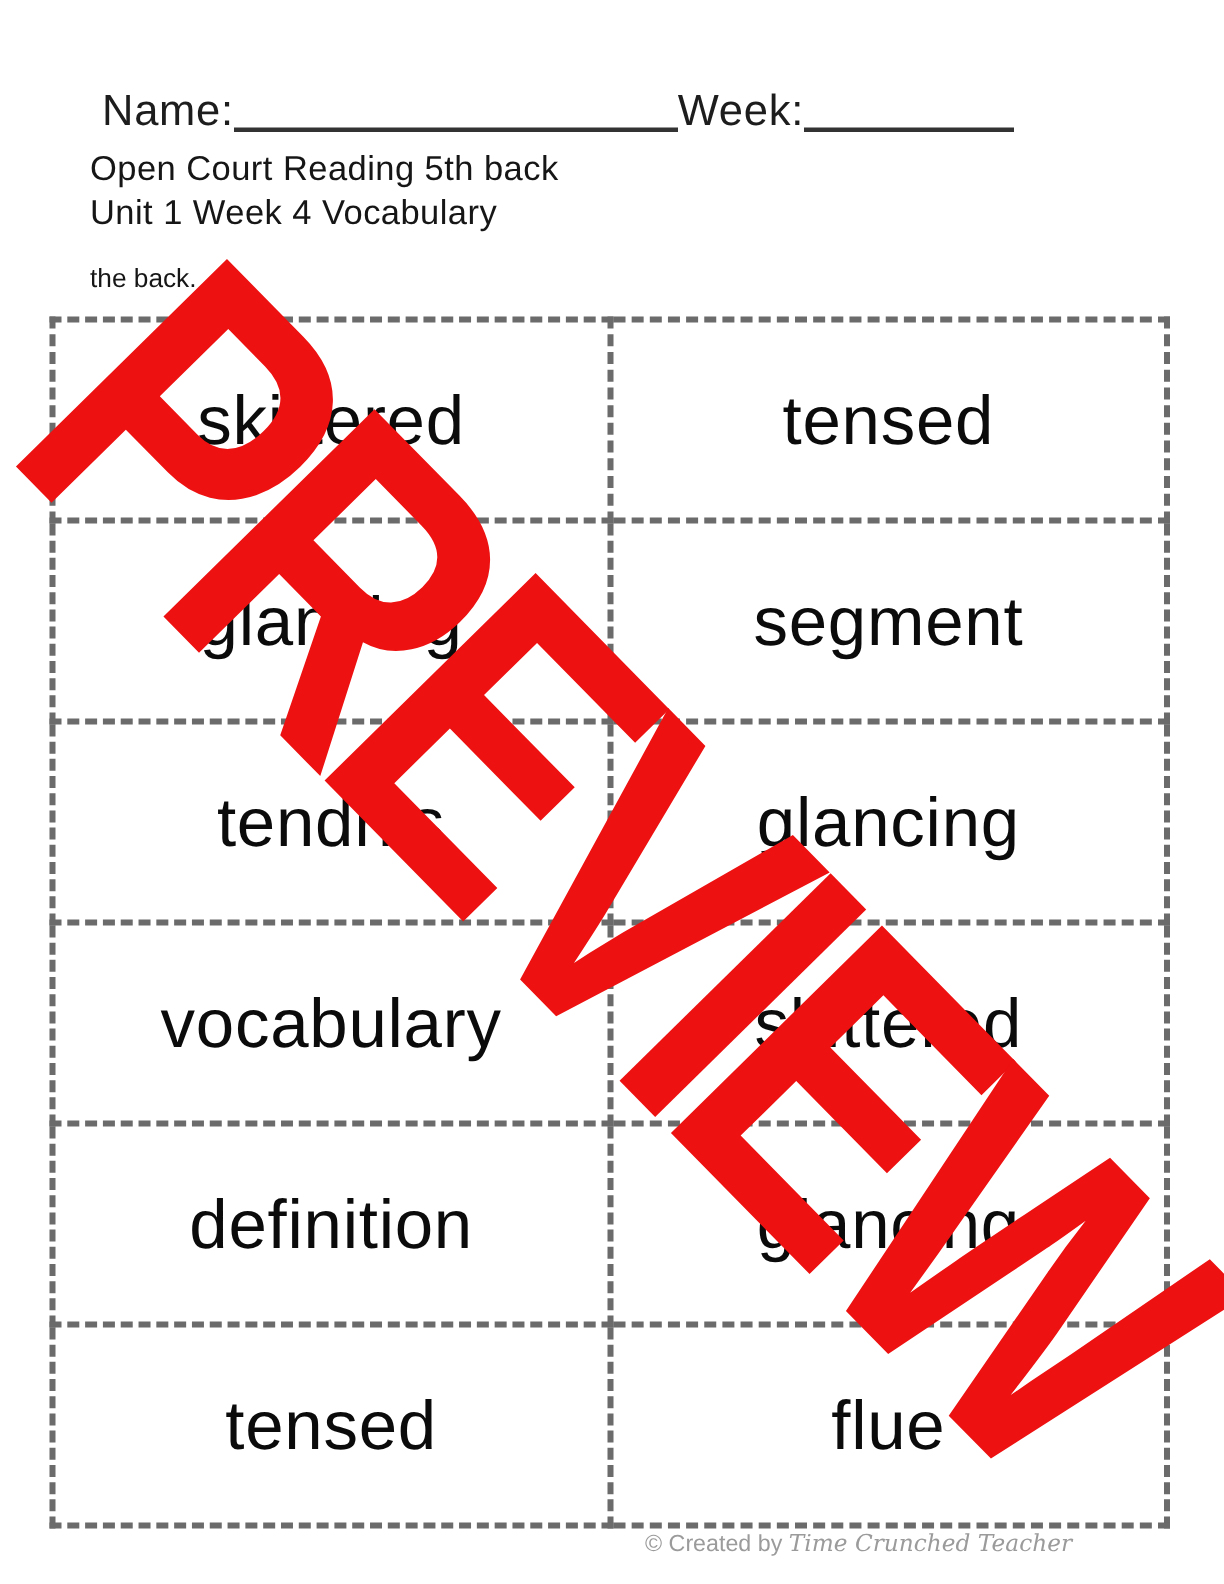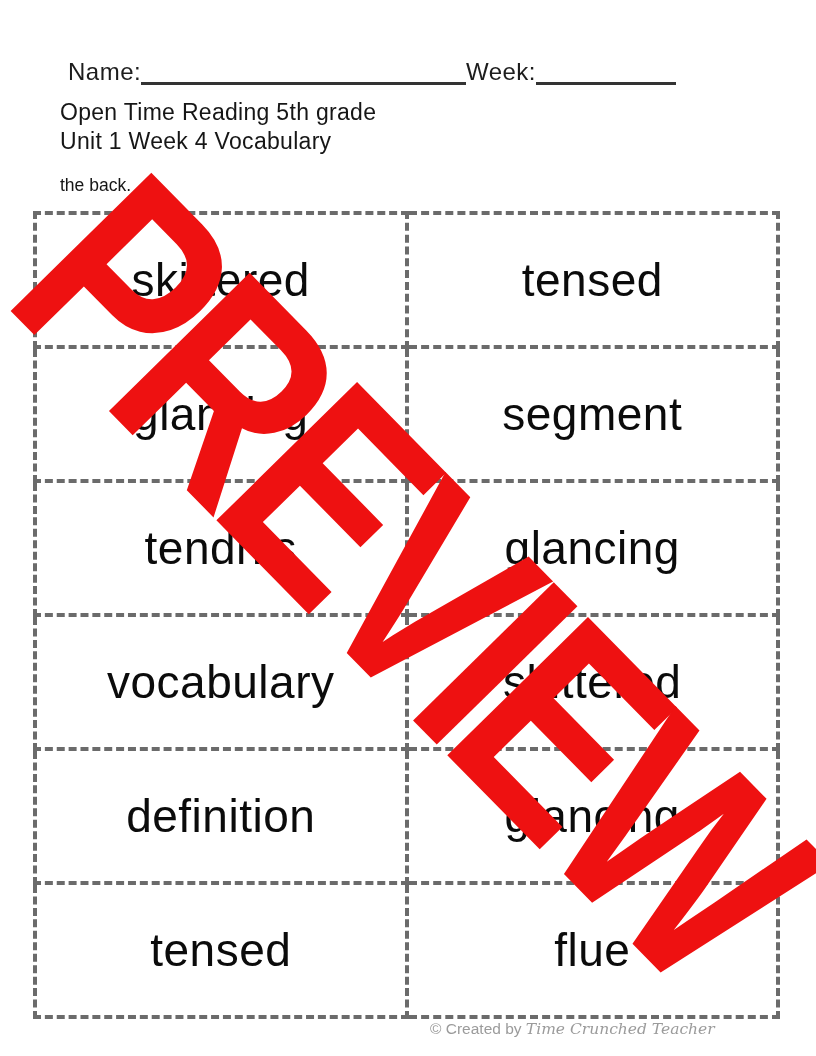--- a/index.html
+++ b/index.html
@@ -17,22 +17,22 @@
     color: #0b0b0b;
   }
 
   
   .name-row {
     position: absolute;
     left: 68px;
     top: 58px;
     width: 608px;
     display: flex;
-    align-items: flex-start;
-    font-size: 24px;
+    align-items: center;
+    font-size: 29px;
     letter-spacing: 0.5px;
     color: #1d1d1d;
   }
   .blank-line {
     display: inline-block;
     border-bottom: 3px solid #333333;
     height: 24px;
   }
   .blank-line.name-blank { flex: 1 1 auto; }
   .blank-line.date-blank { width: 140px; }
@@ -124,21 +124,21 @@
 
 <div class="page">
 
   <div class="name-row">
     <span>Name:</span>
       <span class="blank-line name-blank"></span>
       <span>Week:</span>
       <span class="blank-line date-blank"></span>
   </div>
 
-  <div class="course-line">Open Time Reading 5th grade</div>
+  <div class="course-line">Open Court Reading 5th back</div>
   <div class="unit-line">Unit 1 Week 4 Vocabulary</div>
   <div class="directions">
     <br>
     <span>the back.</span>
   </div>
 
   <table class="card-grid">
     <tbody>
       <tr>
         <td>skittered</td>

